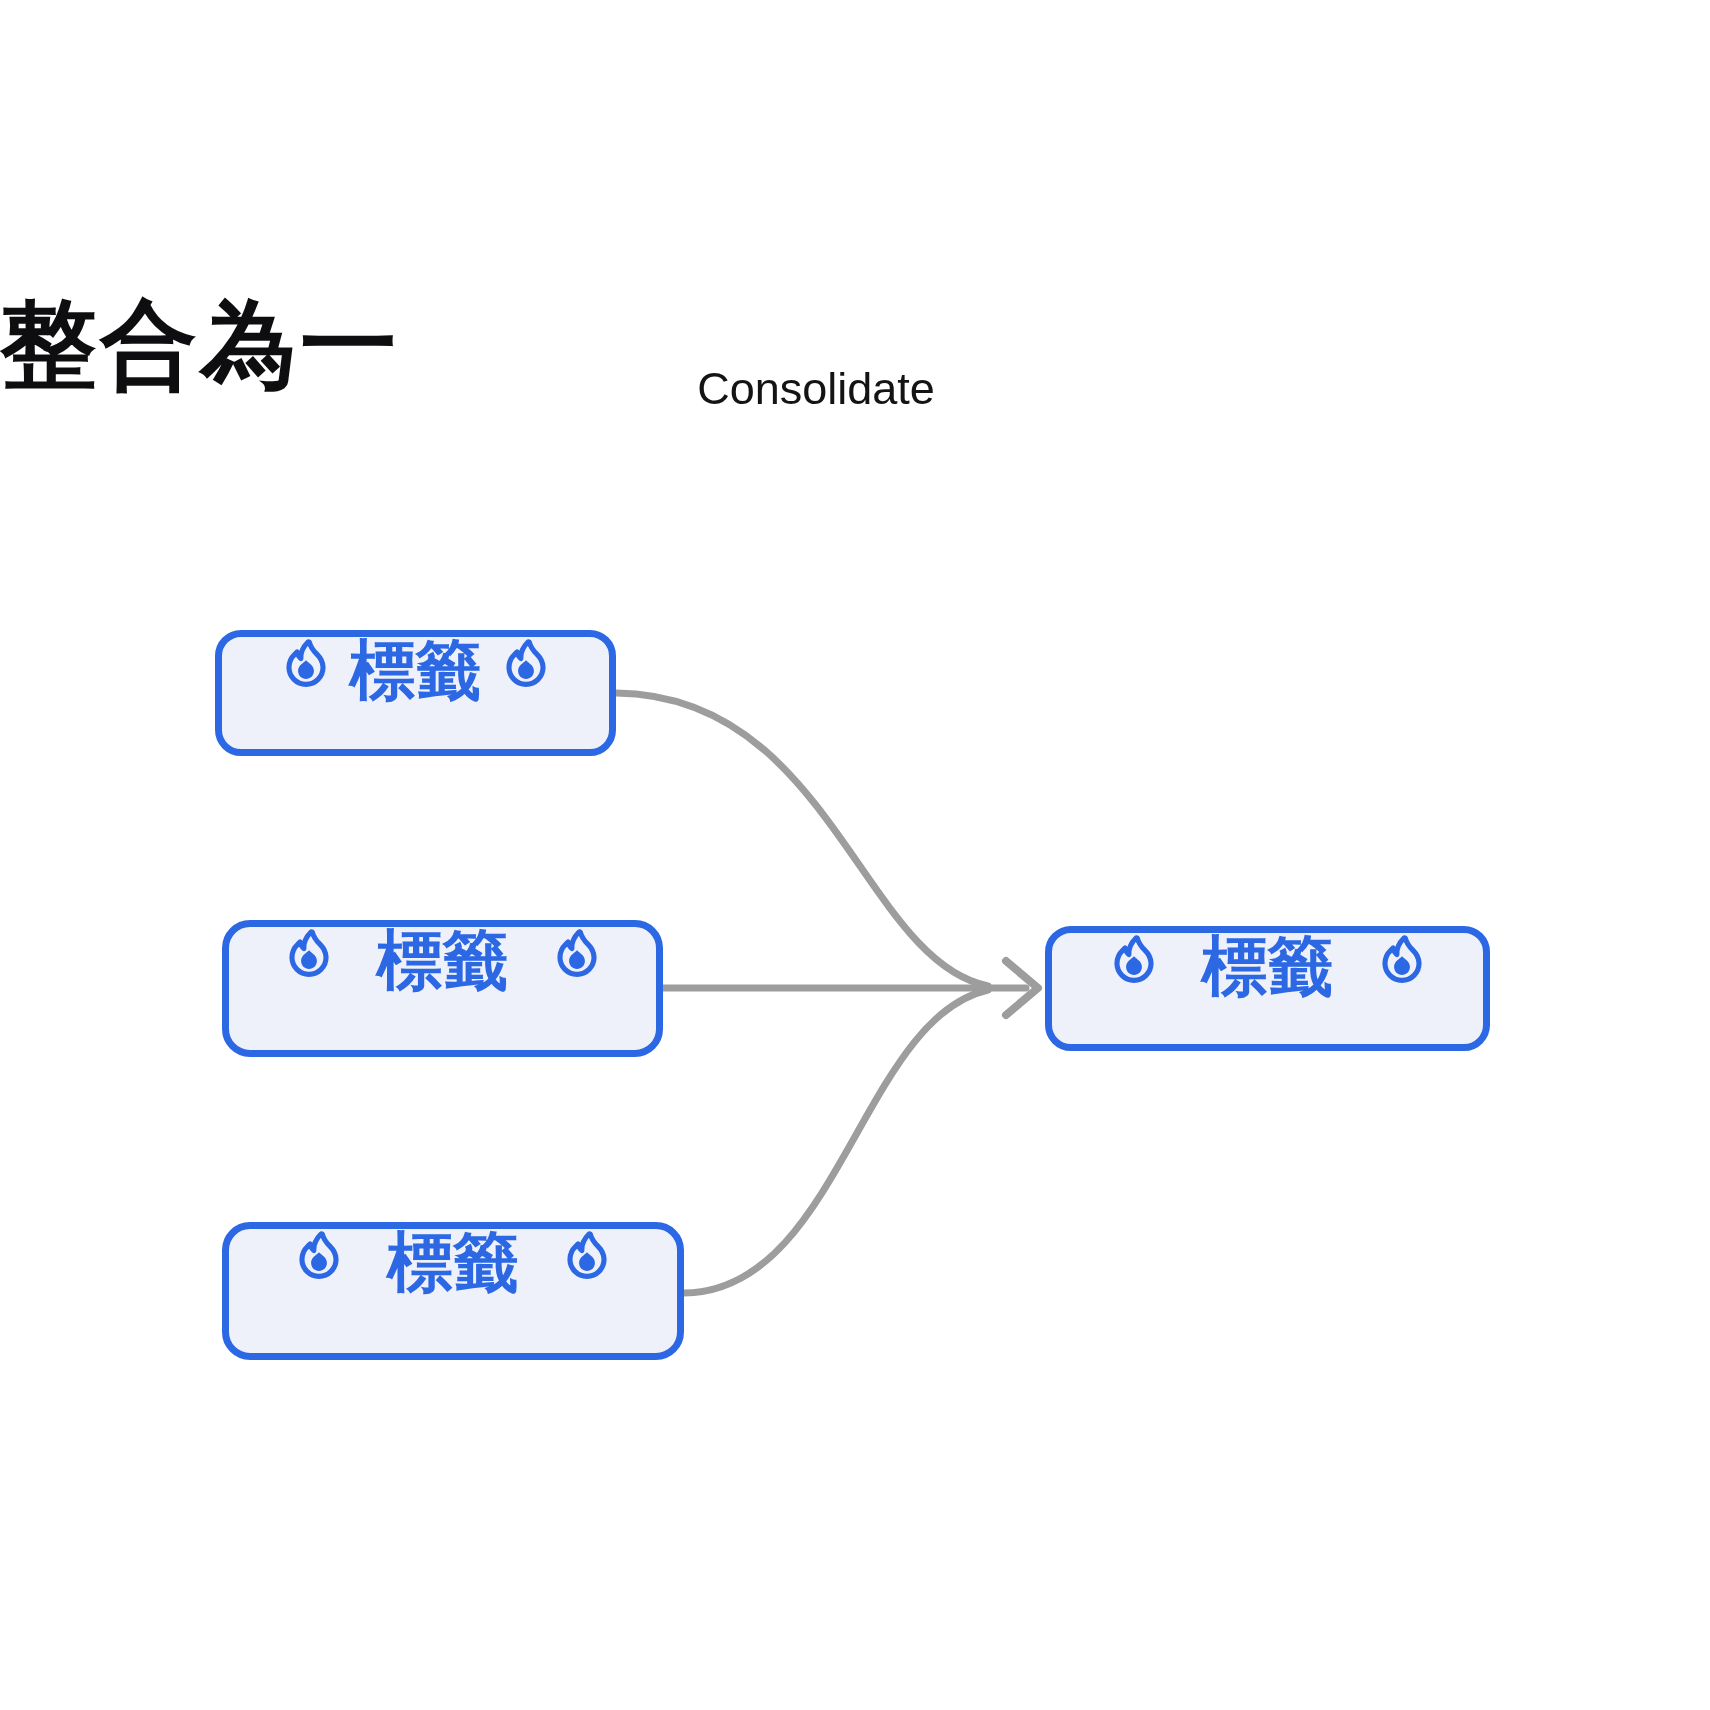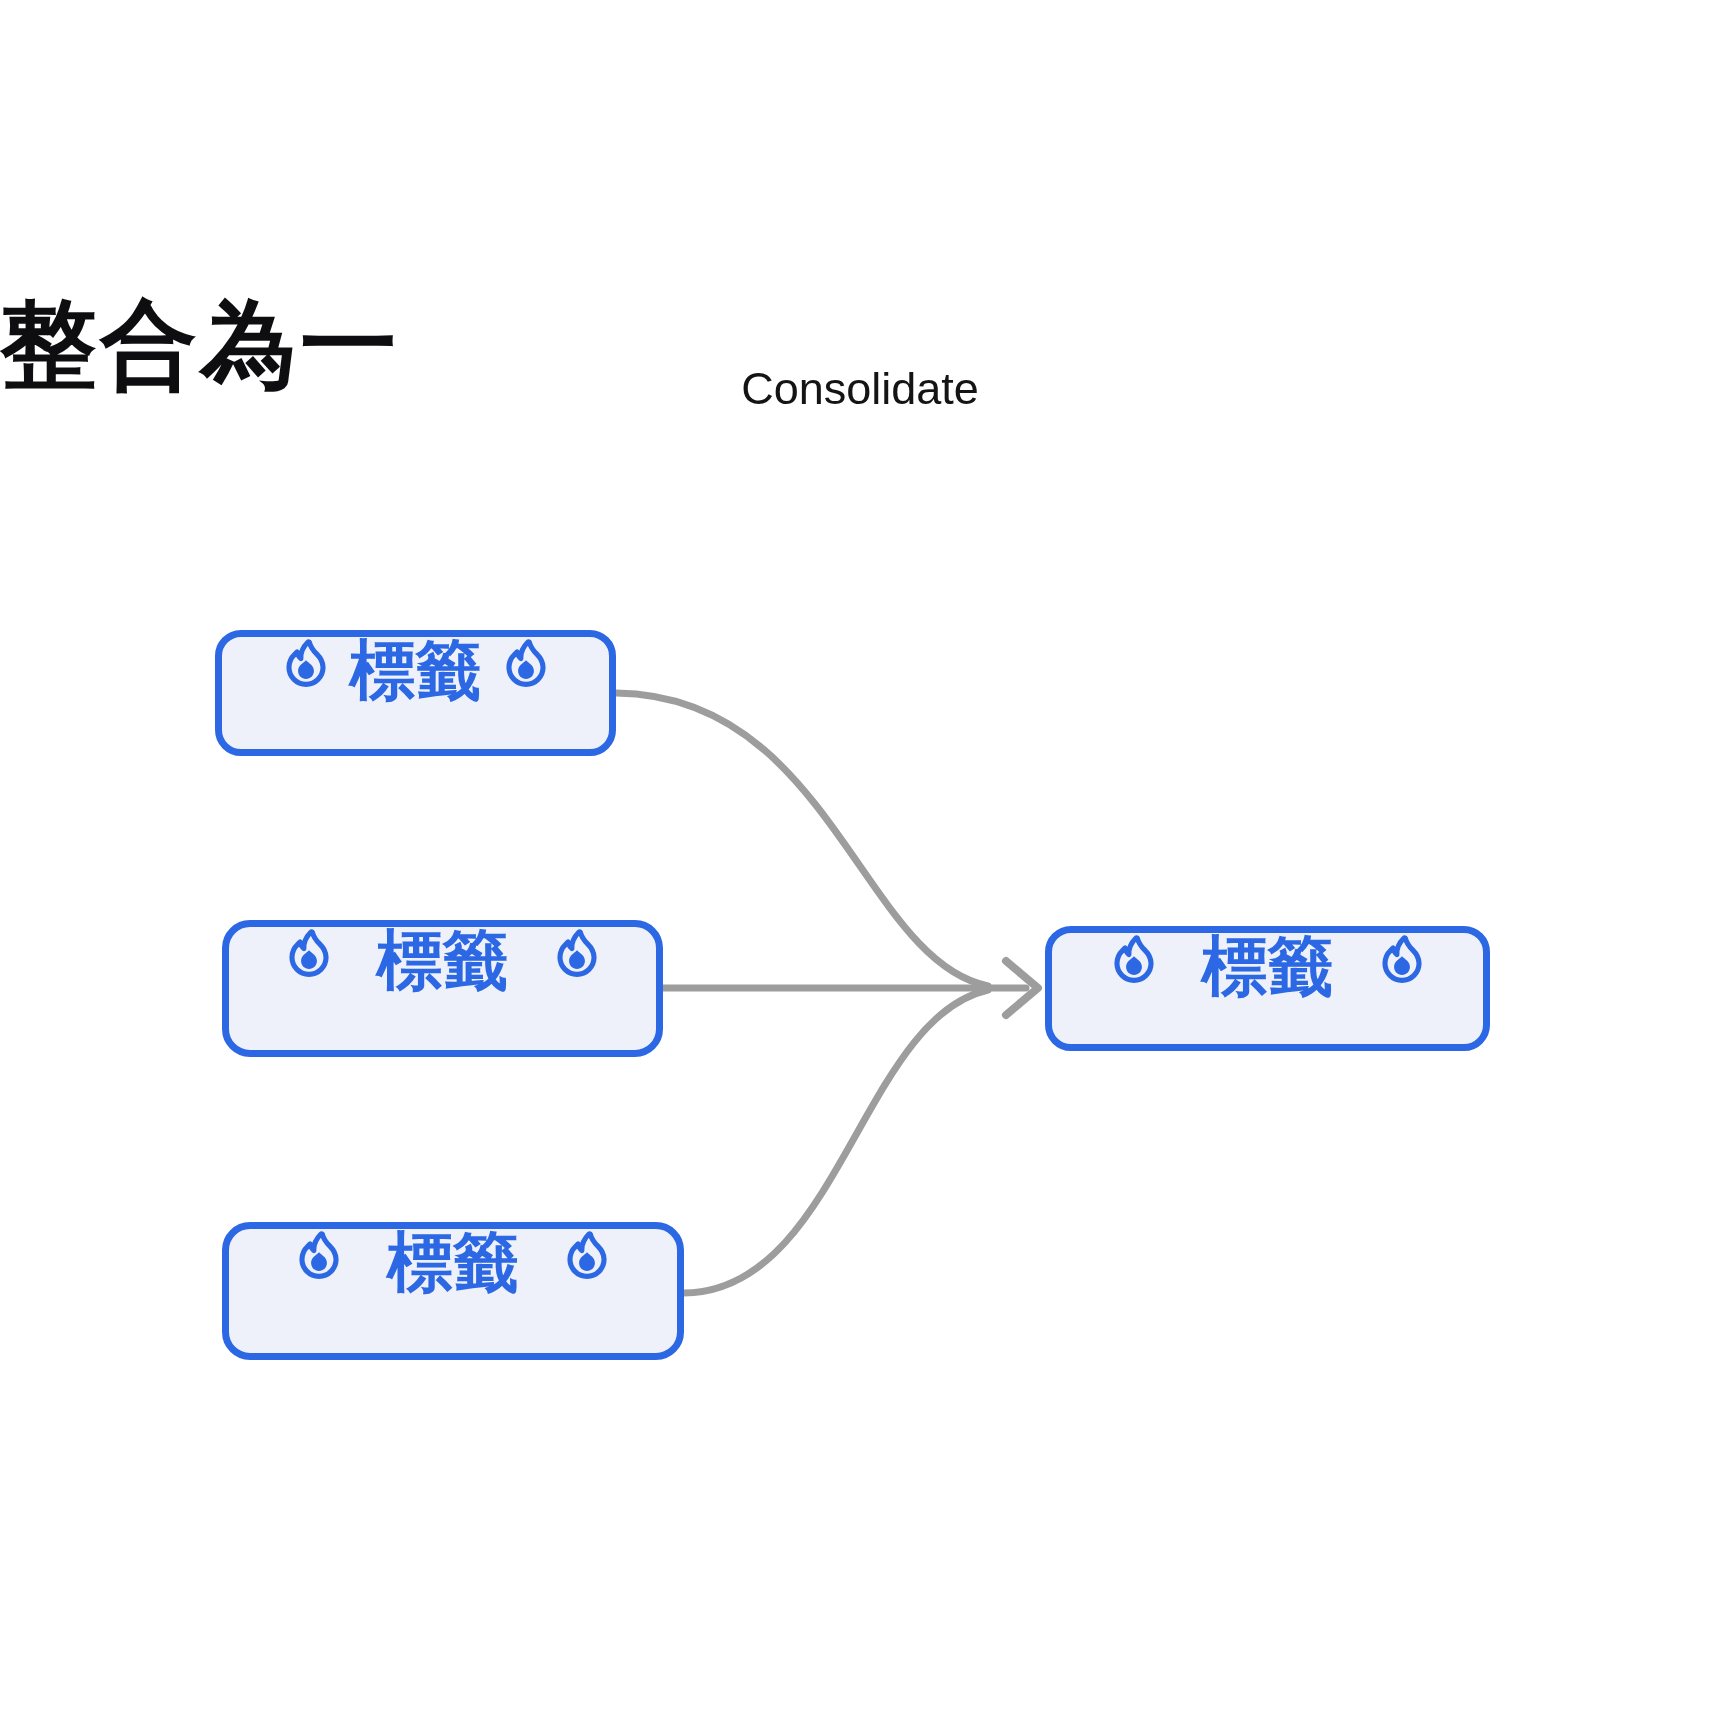--- a/index.html
+++ b/index.html
@@ -16,21 +16,20 @@
   }
   .title{
     position:absolute;top:222px;left:0;width:1710px;
     text-align:left;font-size:97px;font-weight:800;color:var(--ink);
     letter-spacing:3px;line-height:1.2;
   }
   .subtitle{
     position:absolute;top:362px;left:0;width:1632px;
     text-align:center;font-size:45px;font-weight:400;color:#141414;
     line-height:1.2;
-    margin-left:44px;
   }
   .edges-layer{position:absolute;left:0;top:0;width:1710px;height:1710px;}
   .edge{stroke:var(--connector);stroke-width:7;fill:none;stroke-linecap:round;}
   .arrowhead{stroke:var(--connector);stroke-width:8;fill:none;stroke-linecap:round;stroke-linejoin:round;}
   .node{
     position:absolute;box-sizing:border-box;
     display:flex;justify-content:center;
     background:var(--node-bg);
     border:7px solid var(--accent);
     color:var(--accent);

